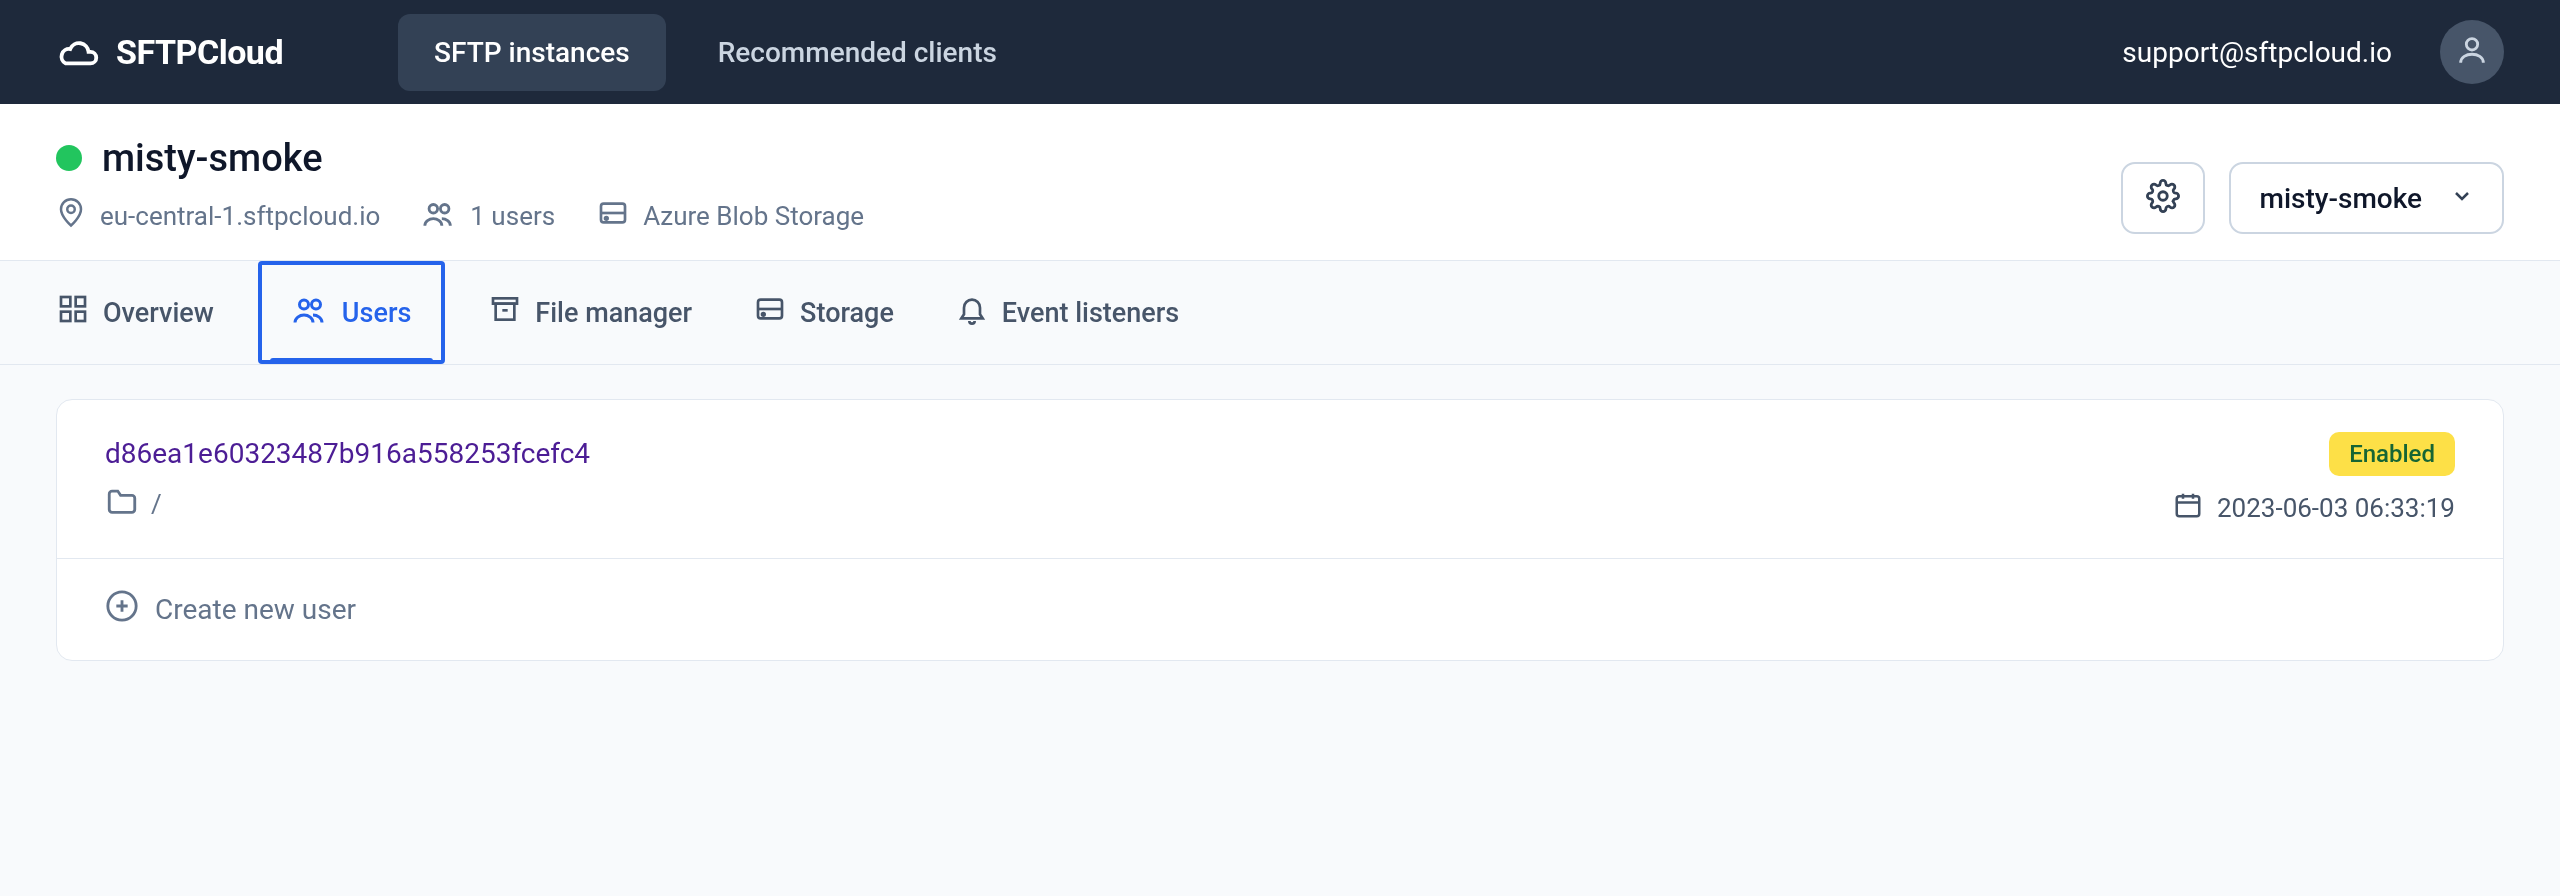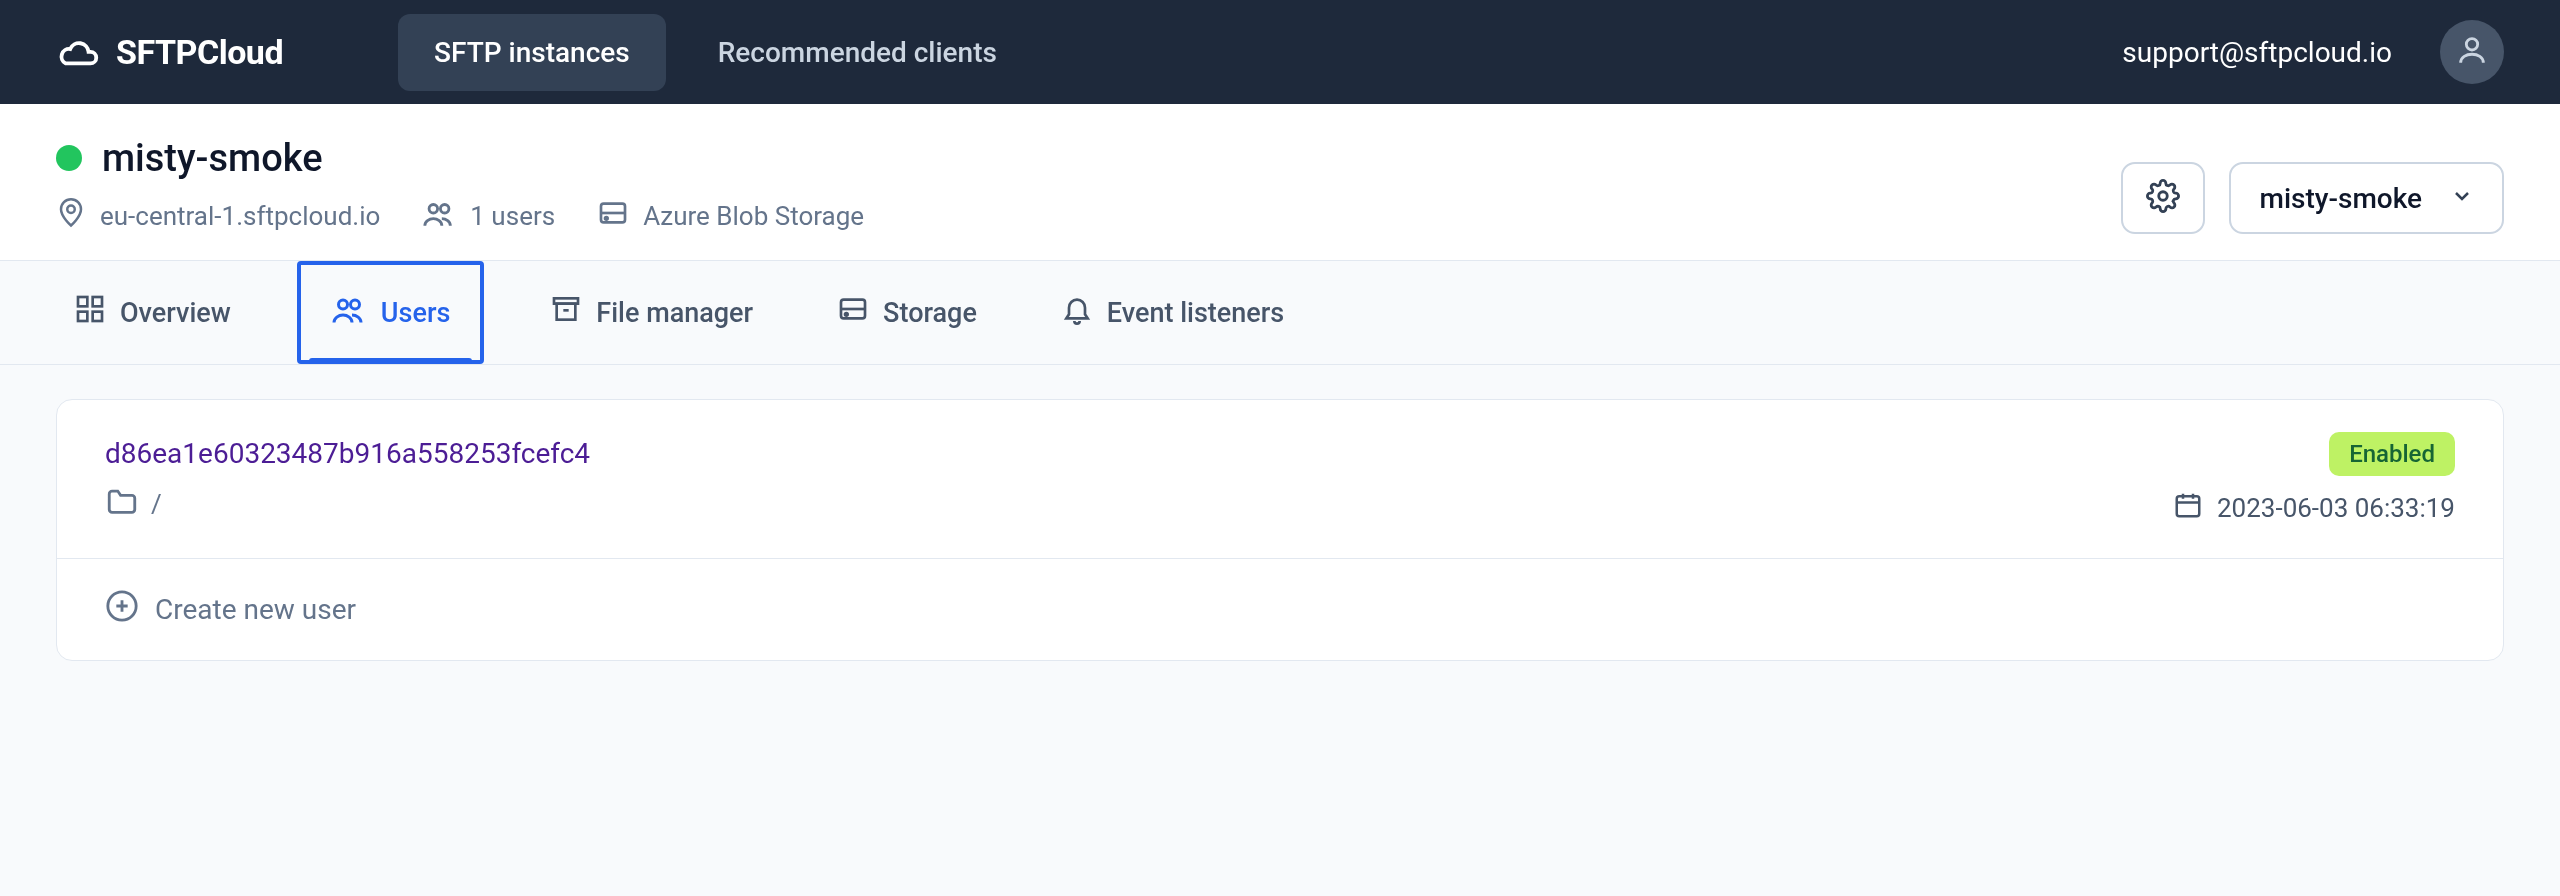--- a/index.html
+++ b/index.html
@@ -123,22 +123,22 @@
   font-size: 30px;
   font-weight: 700;
   color: #0f172a;
 }
 .annot1 { left: 274px; top: 278px; }
 
 
 .tabs-wrap { position: relative; }
 .tabs {
   display: flex;
-  gap: 48px;
-  padding: 0 56px;
+  gap: 26px;
+  padding: 0 39px;
   background: #f8fafc;
   border-bottom: 1px solid #e2e8f0;
 }
 .tab {
   display: flex;
   align-items: center;
   gap: 14px;
   padding: 32px 18px;
   font-size: 27px;
   font-weight: 500;
@@ -176,21 +176,21 @@
   justify-content: space-between;
   padding: 32px 48px;
   border-bottom: 1px solid #e2e8f0;
   cursor: pointer;
 }
 .user-left { display: flex; flex-direction: column; gap: 16px; }
 .user-id { color: #4c1d95; font-size: 28px; font-weight: 400; }
 .user-path { display: flex; align-items: center; gap: 12px; color: #64748b; font-size: 26px; }
 .user-right { display: flex; flex-direction: column; align-items: flex-end; gap: 14px; }
 .badge {
-  background: #bef264;
+  background: #fde047;
   color: #166534;
   font-size: 24px;
   font-weight: 500;
   padding: 8px 20px;
   border-radius: 10px;
 }
 .user-date { display: flex; align-items: center; gap: 14px; color: #475569; font-size: 26px; }
 .create-row {
   display: flex;
   align-items: center;

